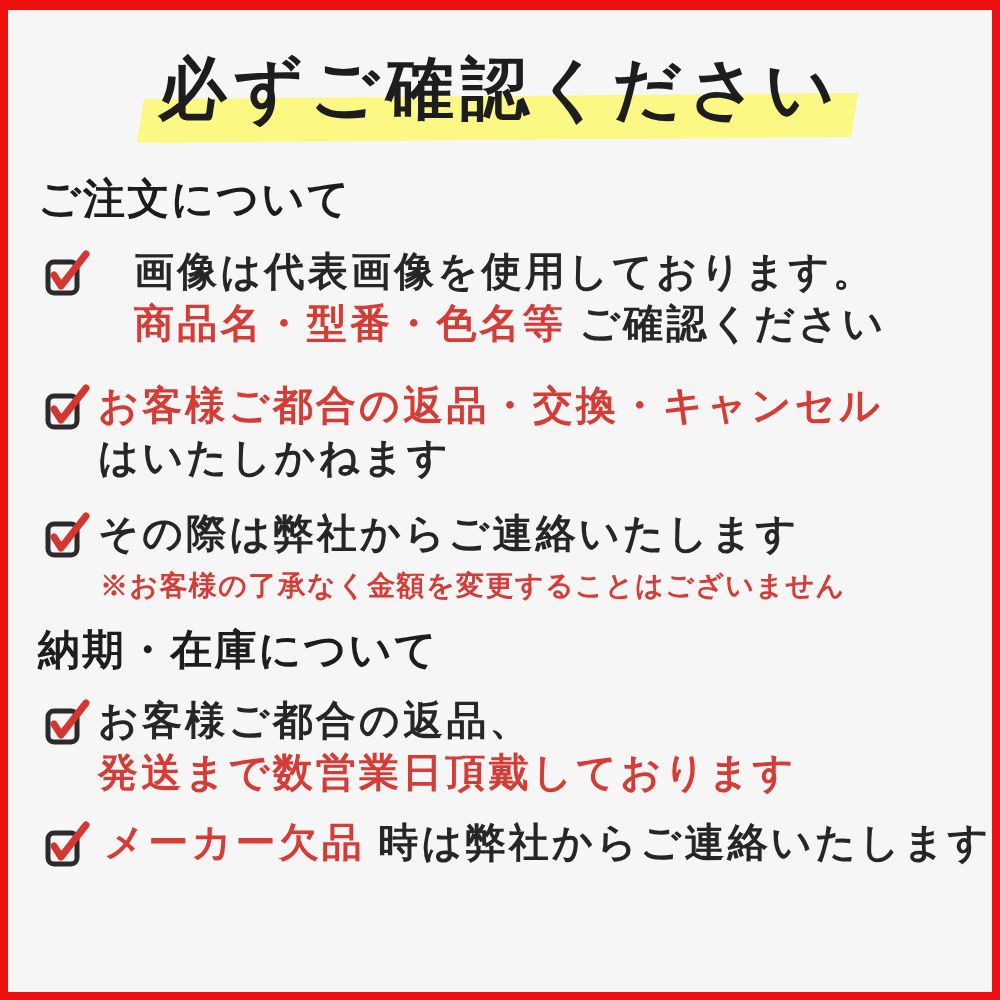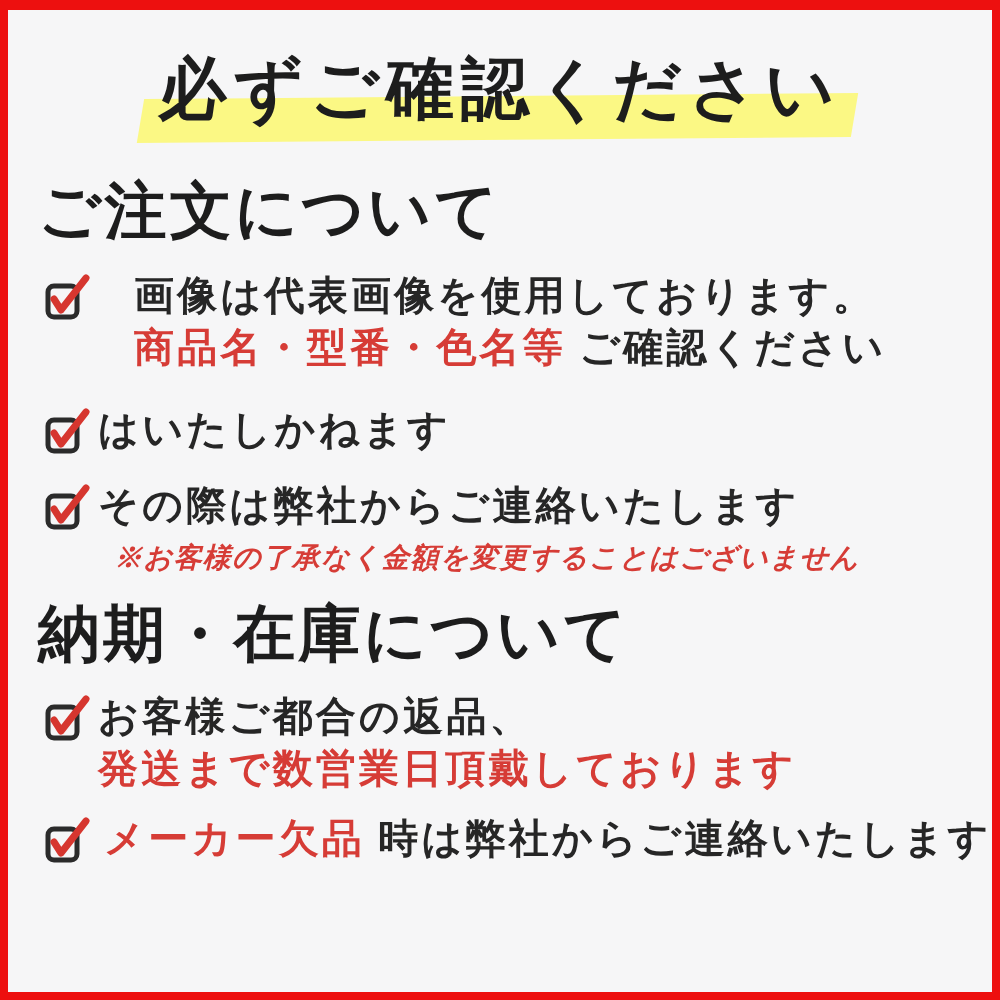--- a/index.html
+++ b/index.html
@@ -47,21 +47,21 @@
     height: 44px;
     background: var(--highlight-yellow);
     transform: skewX(-10deg) rotate(-0.5deg);
     z-index: 0;
   }
   .title-text { position: relative; z-index: 1; }
 
   .content { padding: 0 24px 0 30px; }
 
   .section-heading {
-    font-size: 62px;
+    font-size: 42px;
     font-weight: 700;
     letter-spacing: 0.05em;
     line-height: 1.2;
     color: #1d1d1d;
     white-space: nowrap;
   }
   .section-heading.first { margin-top: 38px; }
   .section-heading.second { margin-top: 20px; }
 
   .item {
@@ -95,23 +95,22 @@
   .seg.red { color: var(--accent-red); font-weight: 700; }
   .seg.black { color: var(--text-black); }
 
   .note {
     font-size: 28px;
     font-weight: 700;
     line-height: 1.3;
     letter-spacing: 0.05em;
     color: var(--accent-red);
     margin-top: 8px;
-    margin-left: 16px;
-    white-space: nowrap;
-    font-style: italic;
+    margin-left: 2px;
+    white-space: nowrap;
   }
 </style>
 </head>
 <body>
 
 <div class="frame">
 
   <div class="title-block">
     <h1 class="page-title">
       <span class="title-highlight"></span>
@@ -143,20 +142,23 @@
 
     <div class="item m2">
       <span class="checkbox">
         <svg width="46" height="50" viewBox="0 0 46 50" xmlns="http://www.w3.org/2000/svg">
           <rect x="4" y="14" width="29" height="31" rx="6" fill="none" stroke="#2b2b2b" stroke-width="5"></rect>
           <path d="M10 27 L17 38 L42 6" fill="none" stroke="#d6362f" stroke-width="7" stroke-linecap="round" stroke-linejoin="round"></path>
         </svg>
       </span>
       <div class="item-text">
         <div class="line">
+          <span class="seg red">お客様ご都合の返品・交換・キャンセル</span>
+        </div>
+        <div class="line">
           <span class="seg black">はいたしかねます</span>
         </div>
       </div>
     </div>
 
     <div class="item m3">
       <span class="checkbox">
         <svg width="46" height="50" viewBox="0 0 46 50" xmlns="http://www.w3.org/2000/svg">
           <rect x="4" y="14" width="29" height="31" rx="6" fill="none" stroke="#2b2b2b" stroke-width="5"></rect>
           <path d="M10 27 L17 38 L42 6" fill="none" stroke="#d6362f" stroke-width="7" stroke-linecap="round" stroke-linejoin="round"></path>

